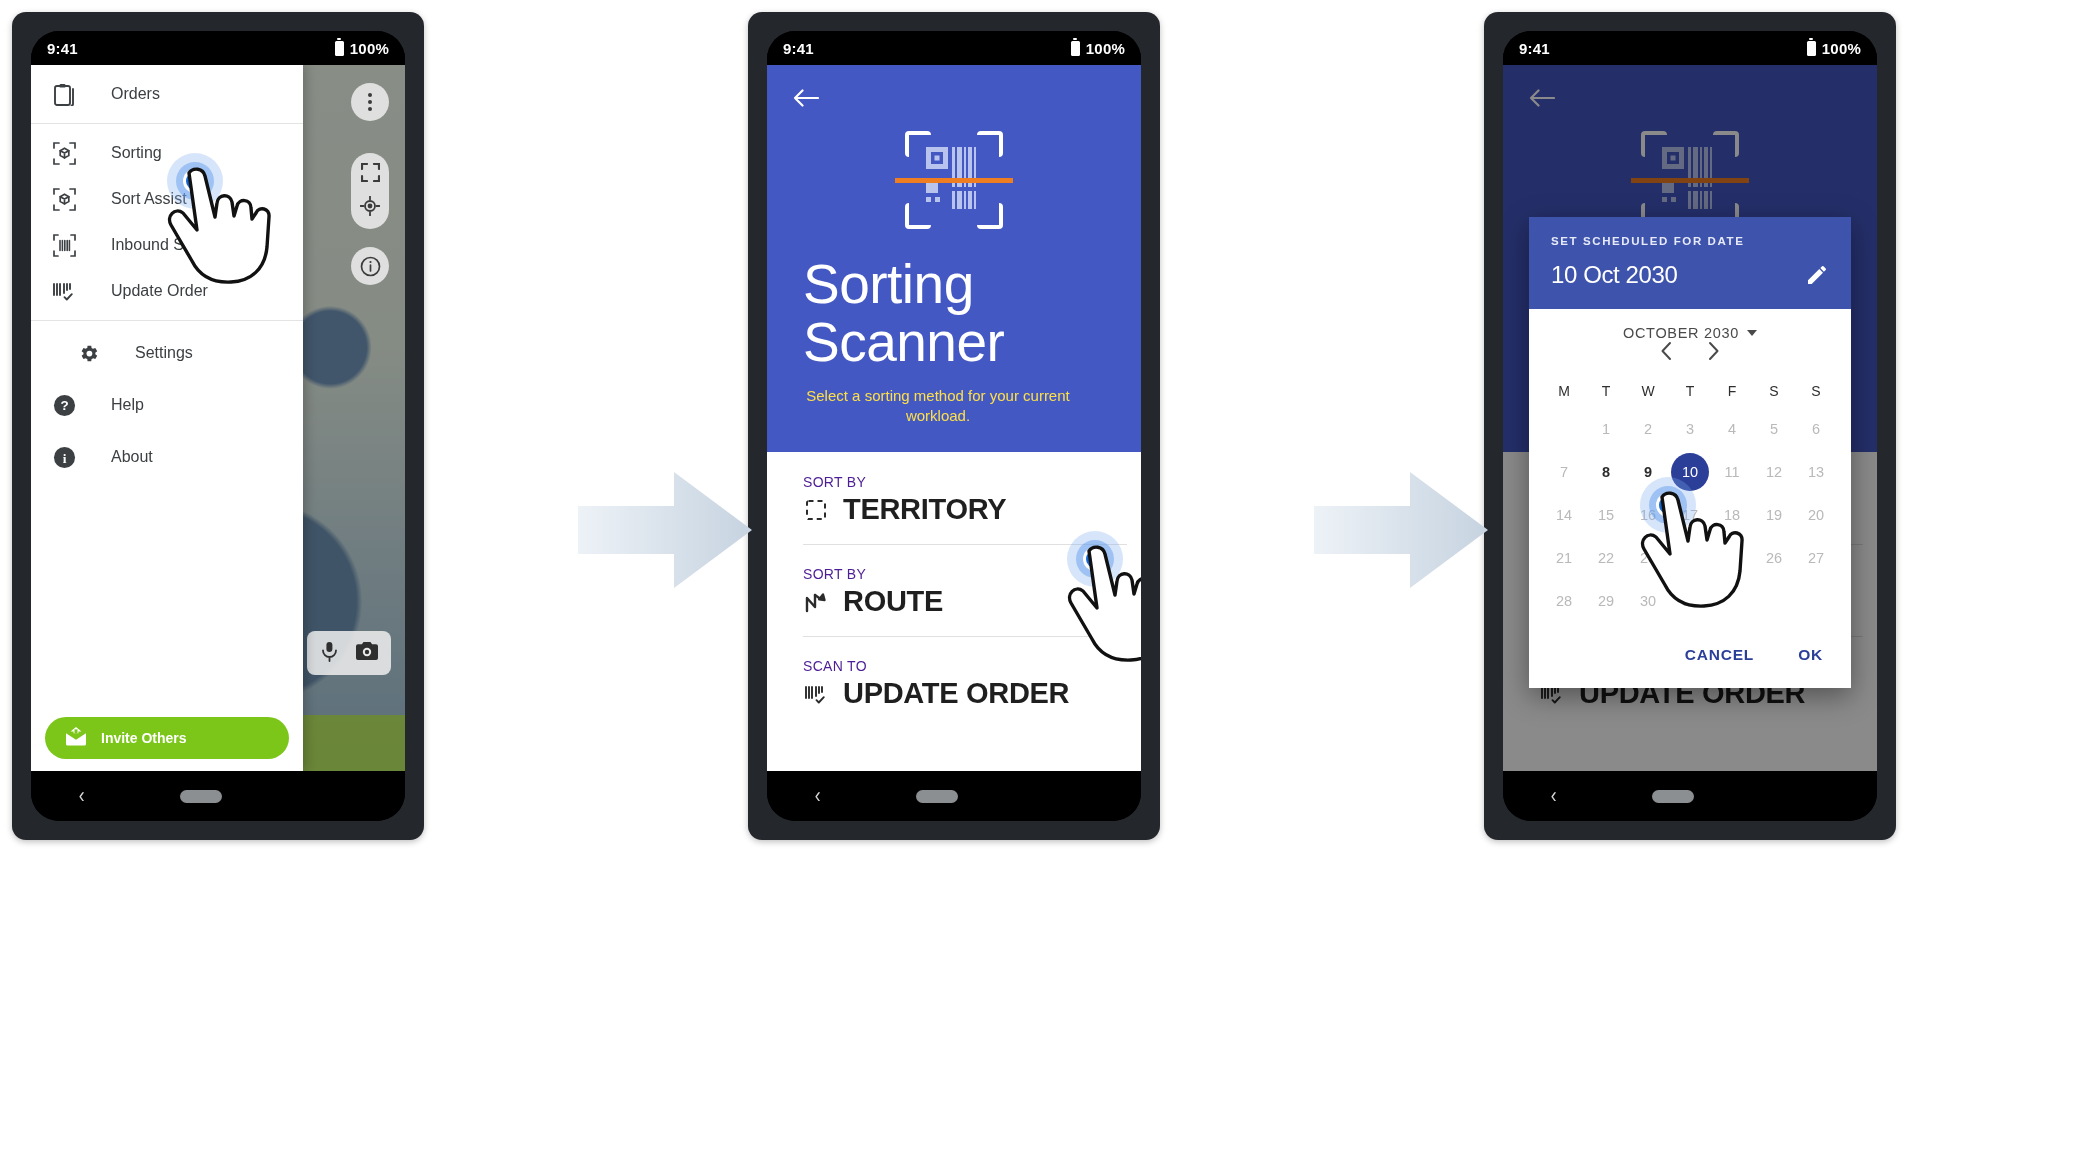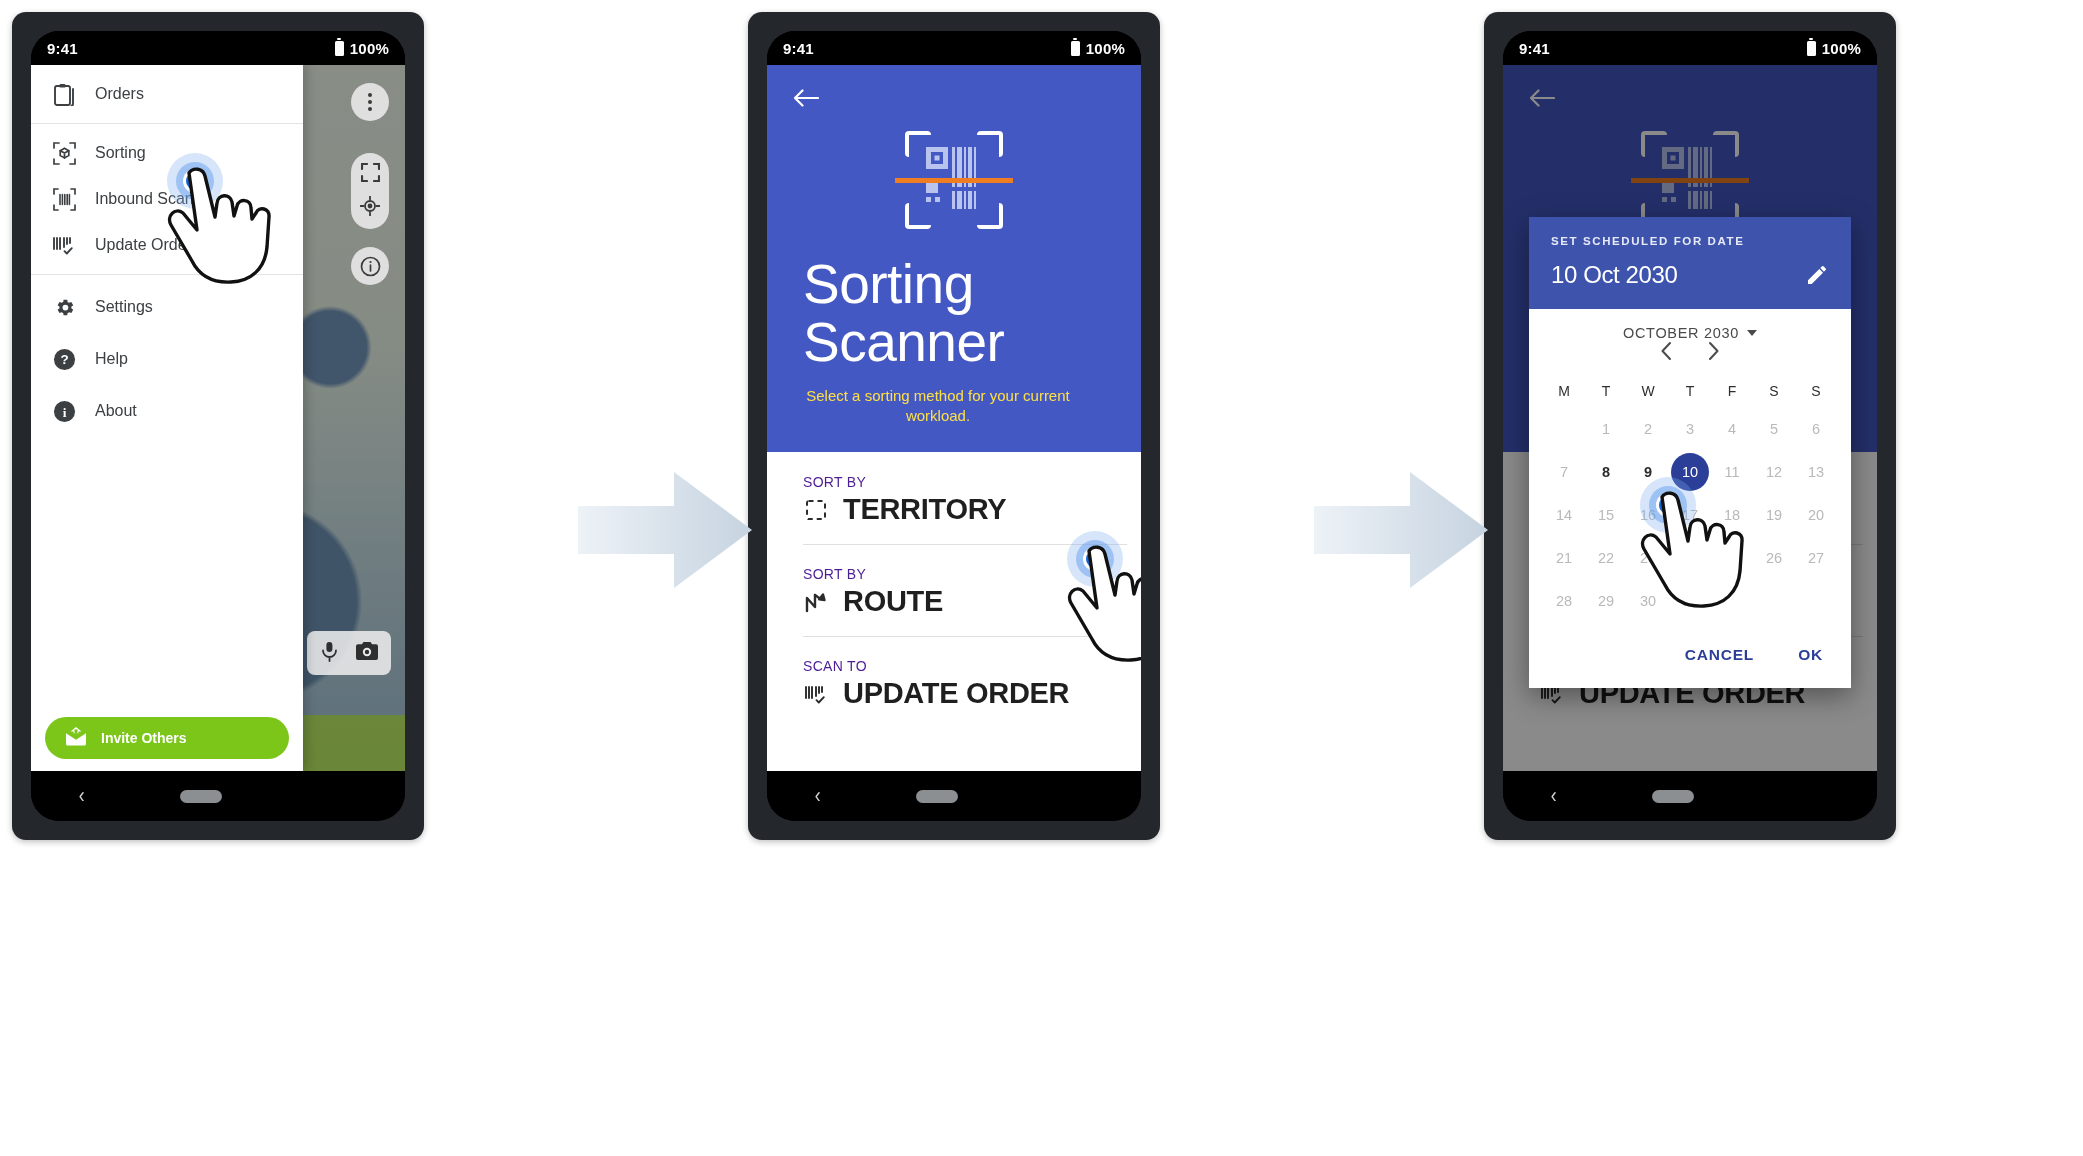--- a/index.html
+++ b/index.html
@@ -86,21 +86,21 @@
 
   .drawer{
     position:absolute;left:0;top:0;bottom:0;width:272px;background:#fff;
     display:flex;flex-direction:column;z-index:5;
     box-shadow:3px 0 10px rgba(0,0,0,.22);
   }
   .drawer-scroll{flex:1 1 auto;overflow:hidden;}
   .d-group{border-bottom:1px solid #e3e3e3;padding:6px 0;}
   .d-group.last{border-bottom:none;}
   .d-item{
-    display:flex;align-items:center;height:46px;padding:0 0 0 20px;gap:18px;
+    display:flex;align-items:center;height:46px;padding:0 0 0 20px;gap:34px;
     color:#3c4043;font-size:16px;
   }
   .d-ico{width:26px;height:26px;display:flex;align-items:center;justify-content:center;color:#3c4043;flex:0 0 26px;}
   .invite-wrap{padding:10px 14px 12px 14px;background:#fff;}
   .invite{
     height:42px;border-radius:21px;background:#7cc61a;
     display:flex;align-items:center;gap:14px;padding-left:20px;
     color:#fff;font-size:14px;font-weight:bold;
   }
 
@@ -327,20 +327,30 @@
                     <path d="M1 6V1h5M17 1h5v5M22 17v5h-5M6 22H1v-5"></path>
                     <path d="M11.5 6.3l4.3 2.4v4.8l-4.3 2.4-4.3-2.4V8.7z"></path>
                     <path d="M7.2 8.7l4.3 2.4 4.3-2.4M11.5 11.1v4.8"></path>
                   </svg>
                 </span>
                 <span>Sorting</span>
               </div>
               <div class="d-item">
                 <span class="d-ico">
                   <svg width="23" height="23" viewBox="0 0 23 23" fill="none" stroke="#3c4043" stroke-width="1.7" stroke-linecap="round">
+                    <path d="M1 6V1h5M17 1h5v5M22 17v5h-5M6 22H1v-5"></path>
+                    <path d="M11.5 6.3l4.3 2.4v4.8l-4.3 2.4-4.3-2.4V8.7z"></path>
+                    <path d="M7.2 8.7l4.3 2.4 4.3-2.4M11.5 11.1v4.8"></path>
+                  </svg>
+                </span>
+                <span>Sort Assist</span>
+              </div>
+              <div class="d-item">
+                <span class="d-ico">
+                  <svg width="23" height="23" viewBox="0 0 23 23" fill="none" stroke="#3c4043" stroke-width="1.7" stroke-linecap="round">
                     <path d="M1 6V1h4M18 1h4v5M22 17v5h-4M5 22H1v-5"></path>
                     <g stroke-width="1.6">
                         <path d="M7 6.5v10M9.4 6.5v10M11.8 6.5v10M14.2 6.5v10M16.4 6.5v10"></path>
                       </g>
                   </svg>
                 </span>
                 <span>Inbound Scan</span>
               </div>
               <div class="d-item">
                 <span class="d-ico">
@@ -349,21 +359,21 @@
                         <path d="M2 4v11M5 4v11M8 4v11M12 4v9M15 4v6M18 4v5"></path>
                       </g>
                     <path d="M12.5 17.2l2.3 2.3 5-5.3" stroke-width="1.9" stroke-linecap="round" stroke-linejoin="round"></path>
                   </svg>
                 </span>
                 <span>Update Order</span>
               </div>
             </div>
 
             <div class="d-group last">
-              <div class="d-item" style="height:52px;">
+              <div class="d-item" style="height:52px;margin-left:24px;">
                 <span class="d-ico">
                   <svg width="23" height="23" viewBox="0 0 24 24" fill="#3c4043">
                     <path d="M19.1 12.9a7.6 7.6 0 0 0 0-1.8l2-1.5-2-3.4-2.3.9a7.4 7.4 0 0 0-1.6-.9L14.9 4h-3.9l-.3 2.2c-.6.2-1.1.5-1.6.9l-2.3-.9-2 3.4 2 1.5a7.6 7.6 0 0 0 0 1.8l-2 1.5 2 3.4 2.3-.9c.5.4 1 .7 1.6.9l.3 2.2h3.9l.3-2.2c.6-.2 1.1-.5 1.6-.9l2.3.9 2-3.4z"></path>
                     <circle cx="12.95" cy="12" r="3" fill="#fff"></circle>
                   </svg>
                 </span>
                 <span>Settings</span>
               </div>
               <div class="d-item" style="height:52px;">
                 <span class="d-ico">

